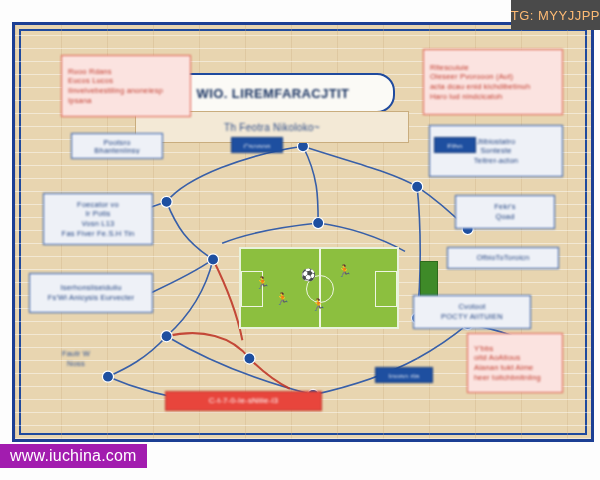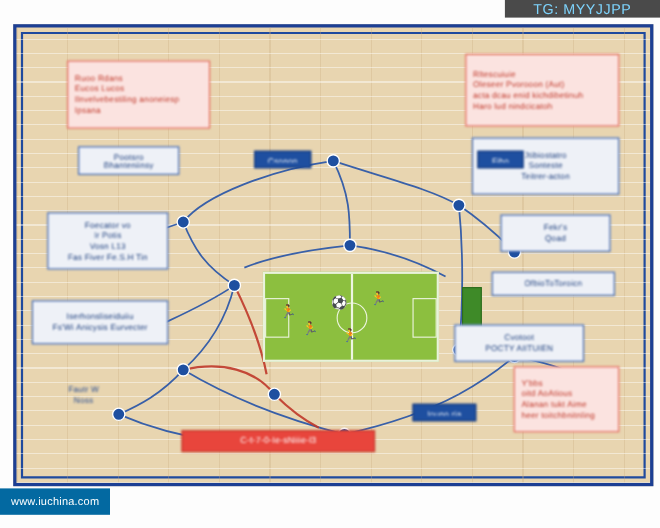--- a/index.html
+++ b/index.html
@@ -89,27 +89,27 @@
   .player{position:absolute;font-size:12px;line-height:1;}
 
   
   #goal-block{
     position:absolute;left:405px;top:236px;width:16px;height:46px;
     background:#3e8a28;border:1px solid #2e6a1d;
   }
 
   
   #tag{
-    position:absolute;right:0;top:0;height:16px;
-    background:#4a4a4a;color:#7dd3fc;font-size:13px;
-    display:flex;align-items:center;padding:0 26px;letter-spacing:.5px;
+    position:absolute;right:0;top:0;height:30px;
+    background:#4a4a4a;color:#fdba74;font-size:13px;
+    display:flex;align-items:center;padding:0 0;letter-spacing:.5px;
   }
   #watermark{
     position:absolute;left:0;bottom:12px;height:24px;
-    background:#0369a1;color:#fff;font-size:10px;
+    background:#a21caf;color:#fff;font-size:16px;
     display:flex;align-items:center;padding:0 10px;letter-spacing:.2px;
   }
 </style>
 </head>
 <body>
 
 <div id="stage">
 
   <div id="poster">
     <div id="texture"></div>
@@ -151,20 +151,26 @@
         <circle cx="300" cy="196" r="5.5"></circle>
         <circle cx="92" cy="348" r="5.5"></circle>
         <circle cx="120" cy="272" r="5.5"></circle>
         <circle cx="80" cy="205" r="5.5"></circle>
         <circle cx="295" cy="366" r="5.5"></circle>
         <circle cx="232" cy="330" r="5.5"></circle>
         <circle cx="285" cy="120" r="5.5"></circle>
       </g>
     </svg>
 
+    <div id="title-banner">
+      <span class="blur-s">WIO. LIREMFARACJTIT</span>
+    </div>
+    <div id="subtitle-banner">
+      <span class="blur-s">Th Feotra Nikoloko~</span>
+    </div>
 
     <div id="pitch">
       <div class="pline mid"></div>
       <div class="circ"></div>
       <div class="boxL"></div>
       <div class="boxR"></div>
       <span class="player" style="left:60px;top:20px;">⚽</span>
       <span class="player" style="left:34px;top:44px;">🏃</span>
       <span class="player" style="left:96px;top:16px;">🏃</span>
       <span class="player" style="left:70px;top:50px;">🏃</span>
@@ -235,21 +241,21 @@
       <div class="ln">Y'bbs</div>
       <div class="ln">oitd  AoAtious</div>
       <div class="ln">Alanan  tukt  Aime</div>
       <div class="ln">heer toitchbnitnling</div>
     </div>
 
     <div class="card blue blur-s" style="left:360px;top:342px;width:58px;height:16px;">
       <div class="ln">Iouno ria</div>
     </div>
 
-    <div class="card redsolid blur-s" style="left:150px;top:366px;width:176px;height:20px;">
+    <div class="card redsolid blur-s" style="left:150px;top:366px;width:157px;height:20px;">
       <div class="ln">C-t-7-0-Ie-sNiiie-l3</div>
     </div>
 
     <div class="card lightblue blur" style="left:22px;top:320px;width:78px;height:28px;border:0;background:transparent;color:#2b4f93;">
       <div class="ln">Fautr  W</div>
       <div class="ln">Noss</div>
     </div>
   </div>
 
   <div id="tag">

